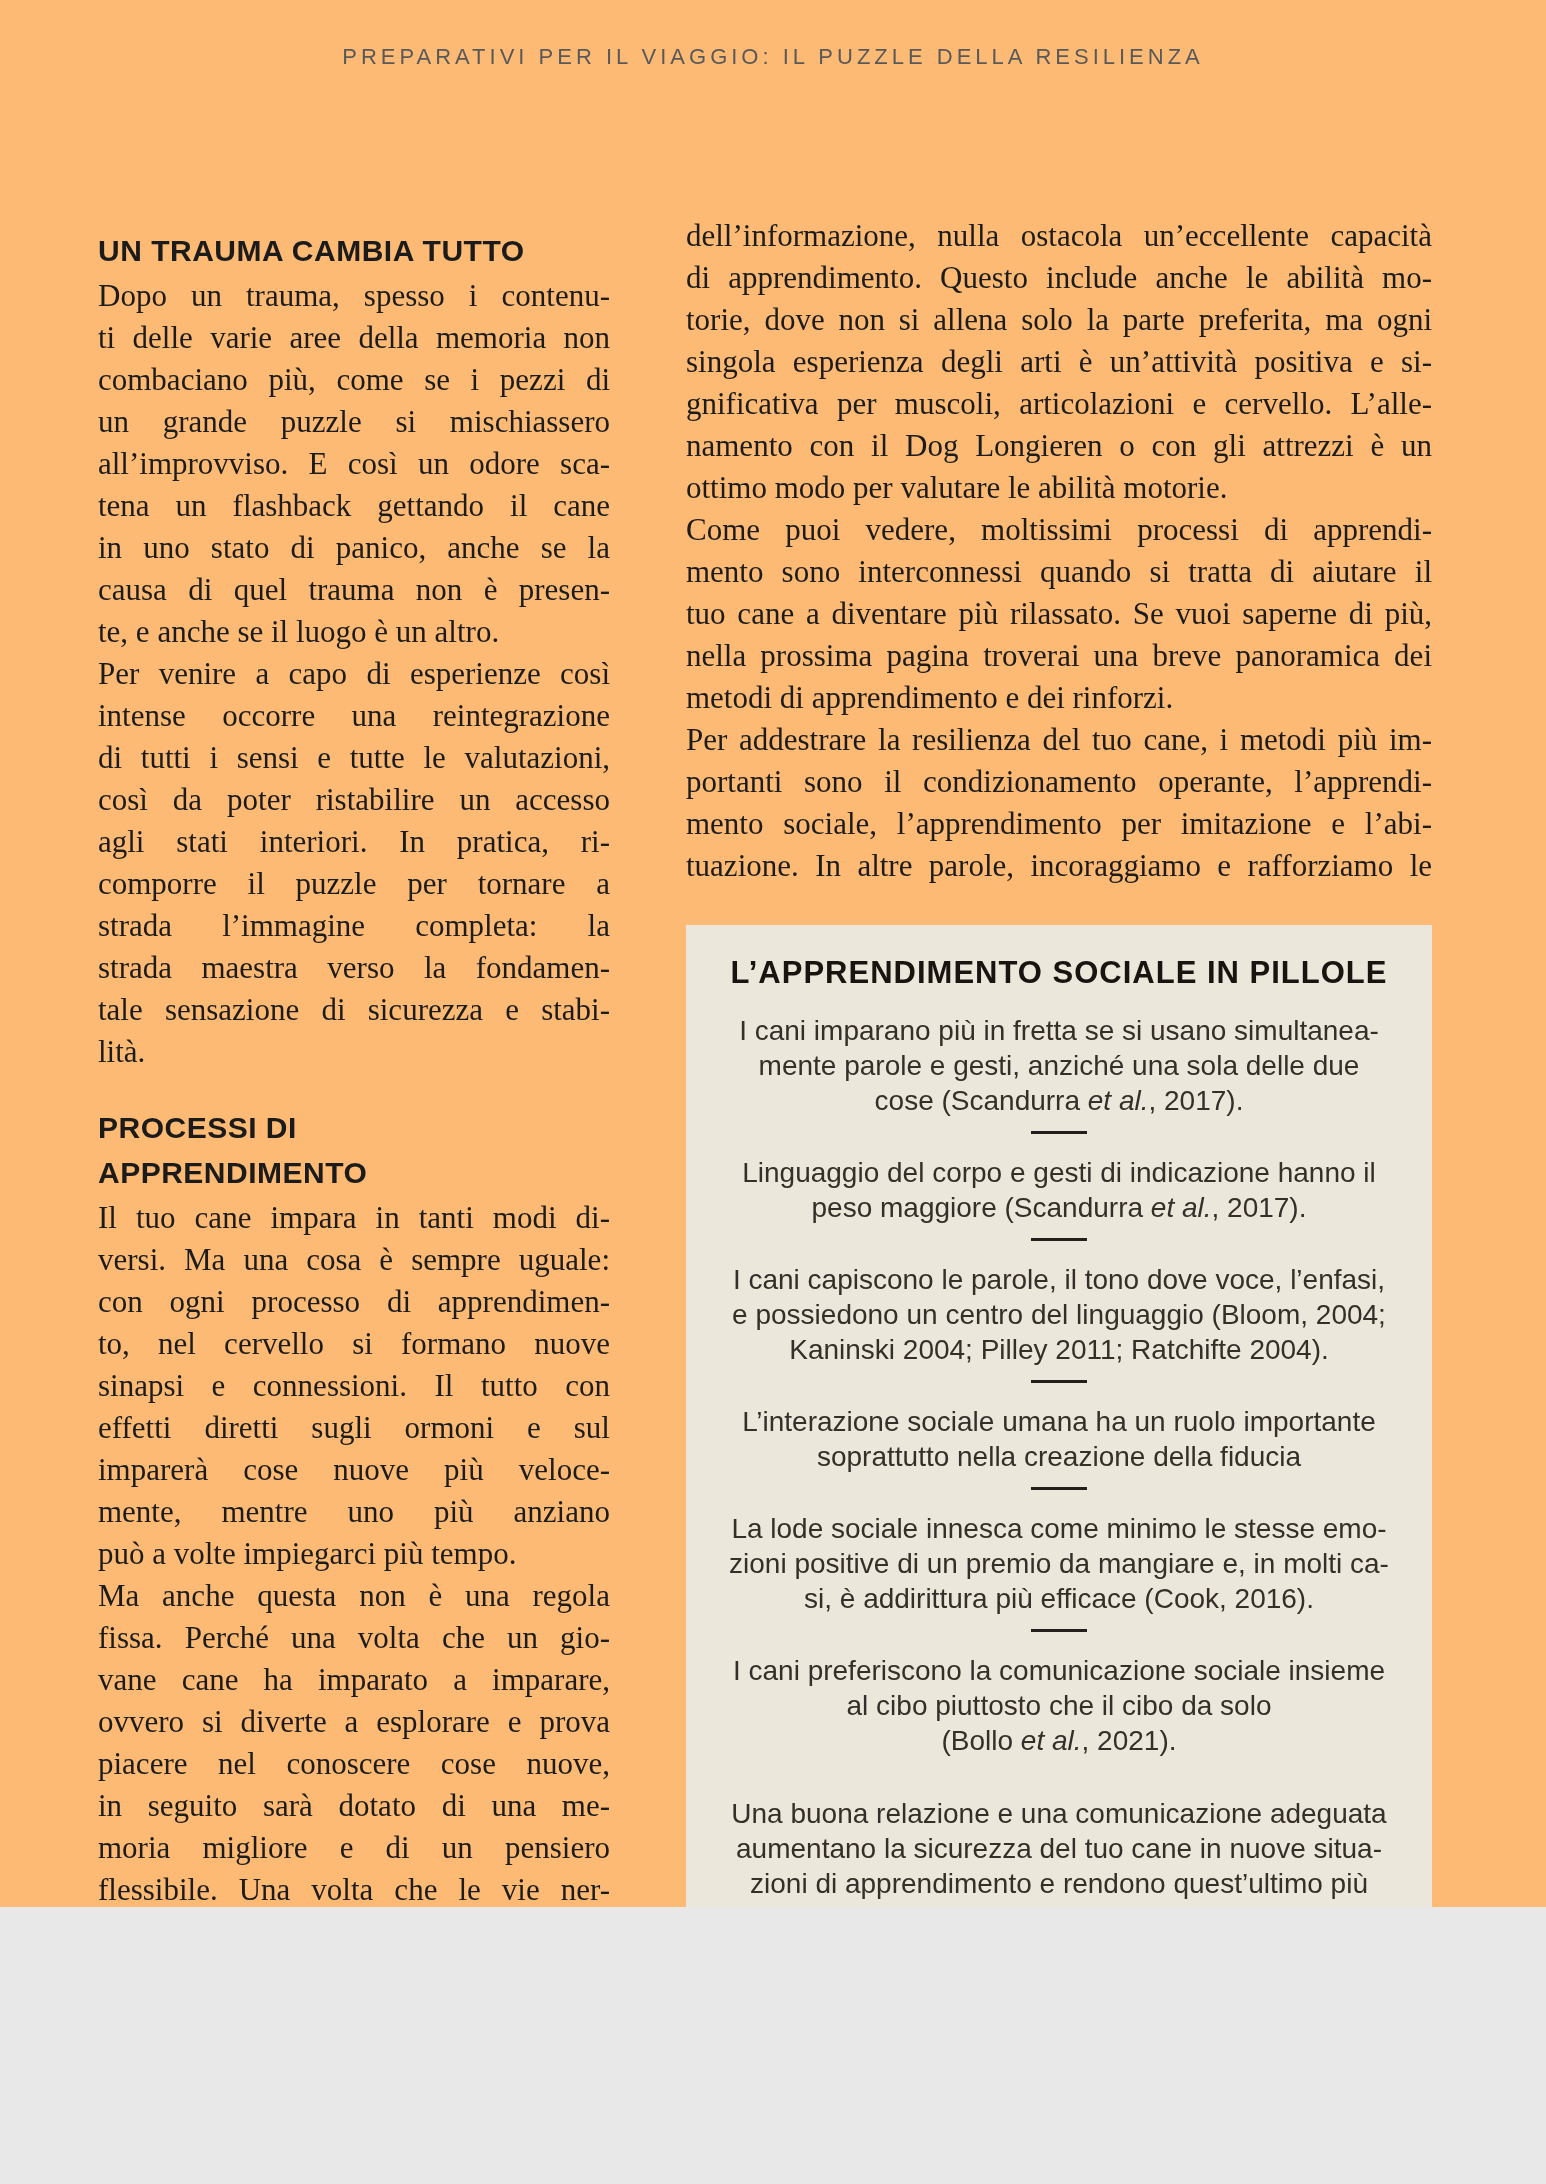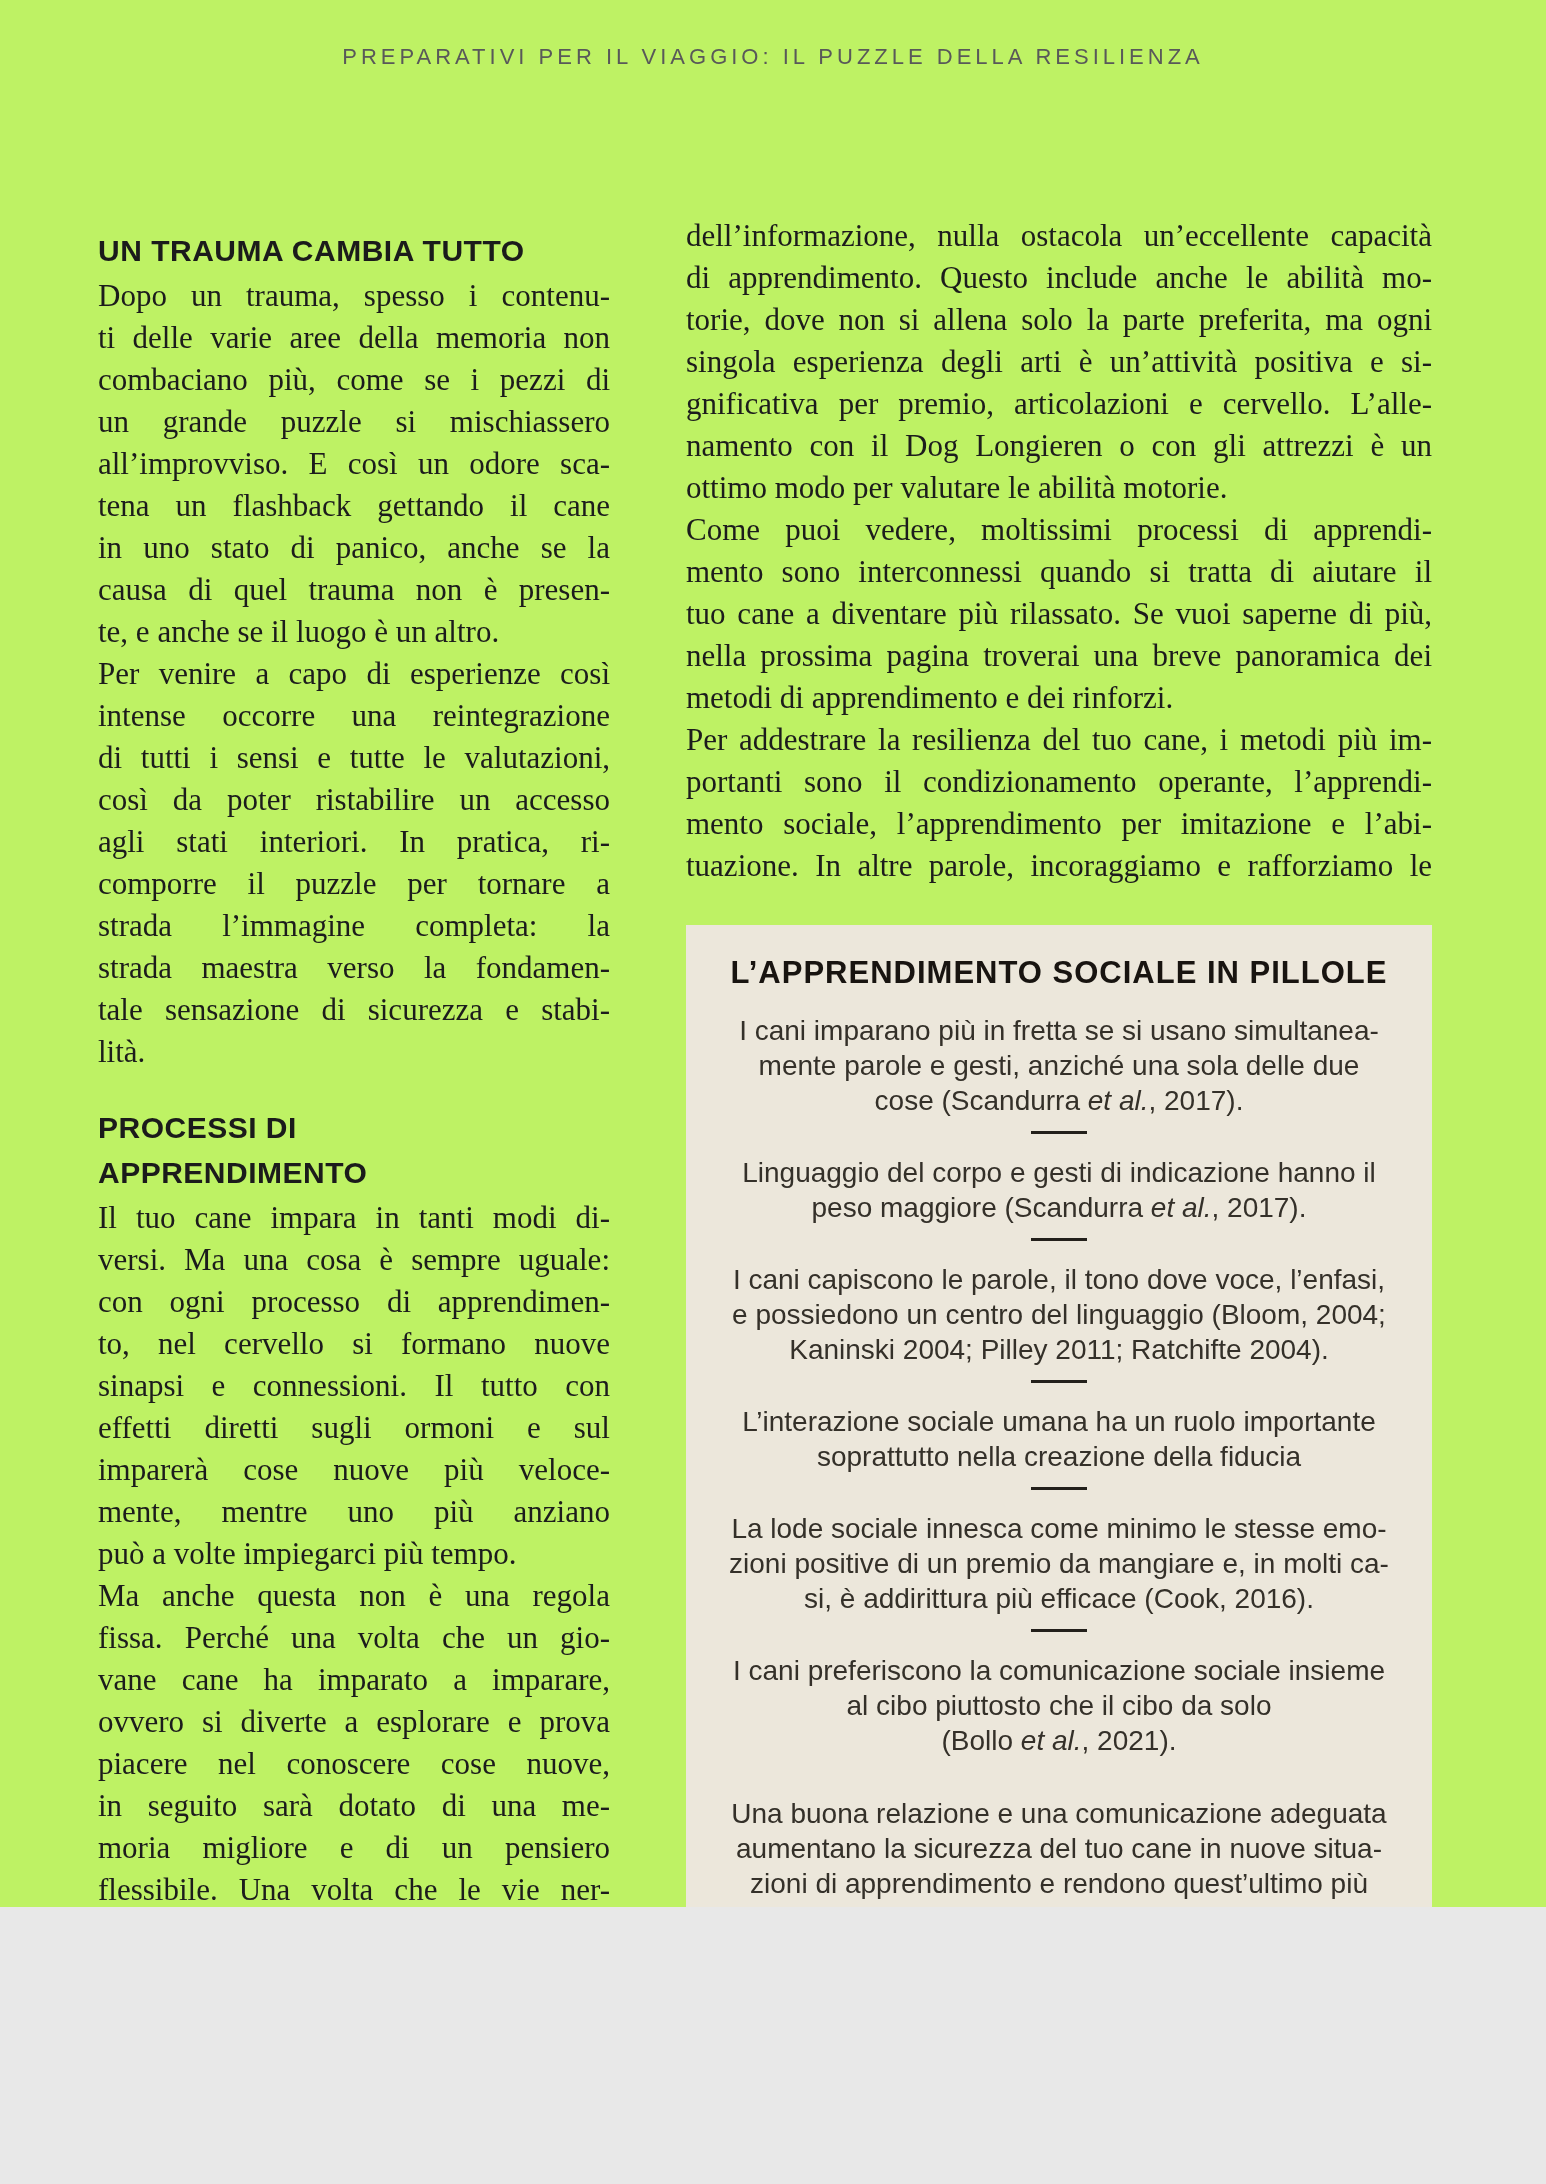--- a/index.html
+++ b/index.html
@@ -6,21 +6,21 @@
     --box-bg:#ece7db;
     --rule:#1d1b17;
     --body-text:#1c1c1c;
     --header-text:#595959;
   }
   html,body{margin:0;padding:0;}
   body{background:#e8e8e8;font-family:"Liberation Sans",sans-serif;}
   .page{
     position:relative;
     width:1546px;height:1907px;
-    background:#bef264;
+    background:#fdba74;
     margin:0 auto;
     overflow:hidden;
   }
   .running-header{
     position:absolute;top:44px;left:0;right:0;
     text-align:center;
     font-family:"Liberation Sans",sans-serif;
     font-size:22px;line-height:26px;
     letter-spacing:4px;
     color:var(--header-text);
@@ -148,21 +148,21 @@
       </div>
     </div>
 
   <div class="col col-right">
     <div>
         <div class="col-para">
           <div class="line just">dell’informazione, nulla ostacola un’eccellente capacità</div>
           <div class="line just">di apprendimento. Questo include anche le abilità mo-</div>
           <div class="line just">torie, dove non si allena solo la parte preferita, ma ogni</div>
           <div class="line just">singola esperienza degli arti è un’attività positiva e si-</div>
-          <div class="line just">gnificativa per premio, articolazioni e cervello. L’alle-</div>
+          <div class="line just">gnificativa per muscoli, articolazioni e cervello. L’alle-</div>
           <div class="line just">namento con il Dog Longieren o con gli attrezzi è un</div>
           <div class="line">ottimo modo per valutare le abilità motorie.</div>
         </div>
         <div class="col-para">
           <div class="line just">Come puoi vedere, moltissimi processi di apprendi-</div>
           <div class="line just">mento sono interconnessi quando si tratta di aiutare il</div>
           <div class="line just">tuo cane a diventare più rilassato. Se vuoi saperne di più,</div>
           <div class="line just">nella prossima pagina troverai una breve panoramica dei</div>
           <div class="line">metodi di apprendimento e dei rinforzi.</div>
         </div>

